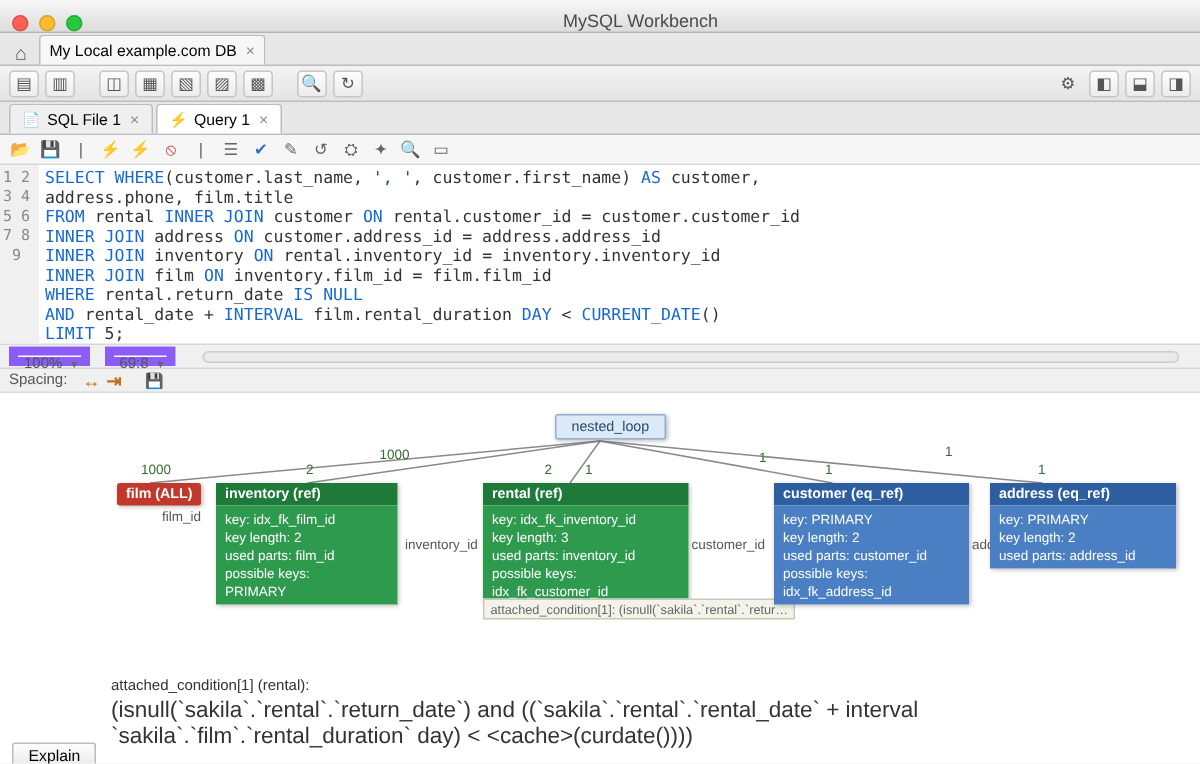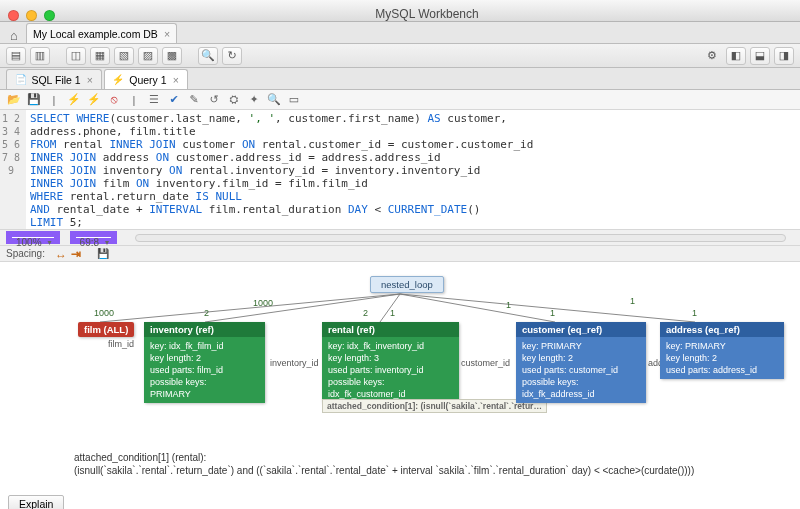--- a/index.html
+++ b/index.html
@@ -202,35 +202,35 @@
       <div class="body" id="inv-body">key: idx_fk_film_id<br>key length: 2<br>used parts: film_id<br>possible keys:<br>   PRIMARY</div>
     </div>
     <span class="join-lbl" style="left:270px; top:96px;">inventory_id</span>
 
     <div class="node green2" style="left:322px; top:60px; width:137px;">
       <div class="hdr">rental  (ref)</div>
       <div class="body" id="ren-body">key: idx_fk_inventory_id<br>key length: 3<br>used parts: inventory_id<br>possible keys:<br>   idx_fk_customer_id</div>
     </div>
     <span class="join-lbl" style="left:461px; top:96px;">customer_id</span>
 
-    <div class="tooltip-box" style="left:322px; top:137px;font-weight:bold;">attached_condition[1]: (isnull(`sakila`.`rental`.`retur…</div>
+    <div class="tooltip-box" style="left:322px; top:137px;">attached_condition[1]: (isnull(`sakila`.`rental`.`retur…</div>
 
     <div class="node blue" style="left:516px; top:60px; width:130px;">
       <div class="hdr">customer  (eq_ref)</div>
       <div class="body" id="cus-body">key: PRIMARY<br>key length: 2<br>used parts: customer_id<br>possible keys:<br>   idx_fk_address_id</div>
     </div>
     <span class="join-lbl" style="left:648px; top:96px;">address_id</span>
 
     <div class="node blue" style="left:660px; top:60px; width:124px;">
       <div class="hdr">address  (eq_ref)</div>
       <div class="body" id="adr-body">key: PRIMARY<br>key length: 2<br>used parts: address_id</div>
     </div>
 
     <div class="attached" style="top:190px;">attached_condition[1] (rental):</div>
-    <div class="attached" style="top:203px; font-size:10px;">(isnull(`sakila`.`rental`.`return_date`) and ((`sakila`.`rental`.`rental_date` + interval `sakila`.`film`.`rental_duration` day) &lt; &lt;cache&gt;(curdate())))</div>
+    <div class="attached" style="top:203px; font-size:15px;">(isnull(`sakila`.`rental`.`return_date`) and ((`sakila`.`rental`.`rental_date` + interval `sakila`.`film`.`rental_duration` day) &lt; &lt;cache&gt;(curdate())))</div>
 
     <div class="explain"><span>Explain</span></div>
   </div>
 </div>
 
 <div class="statusbar">
   <span>Query finished.</span>
 </div>
 
 </body></html>

